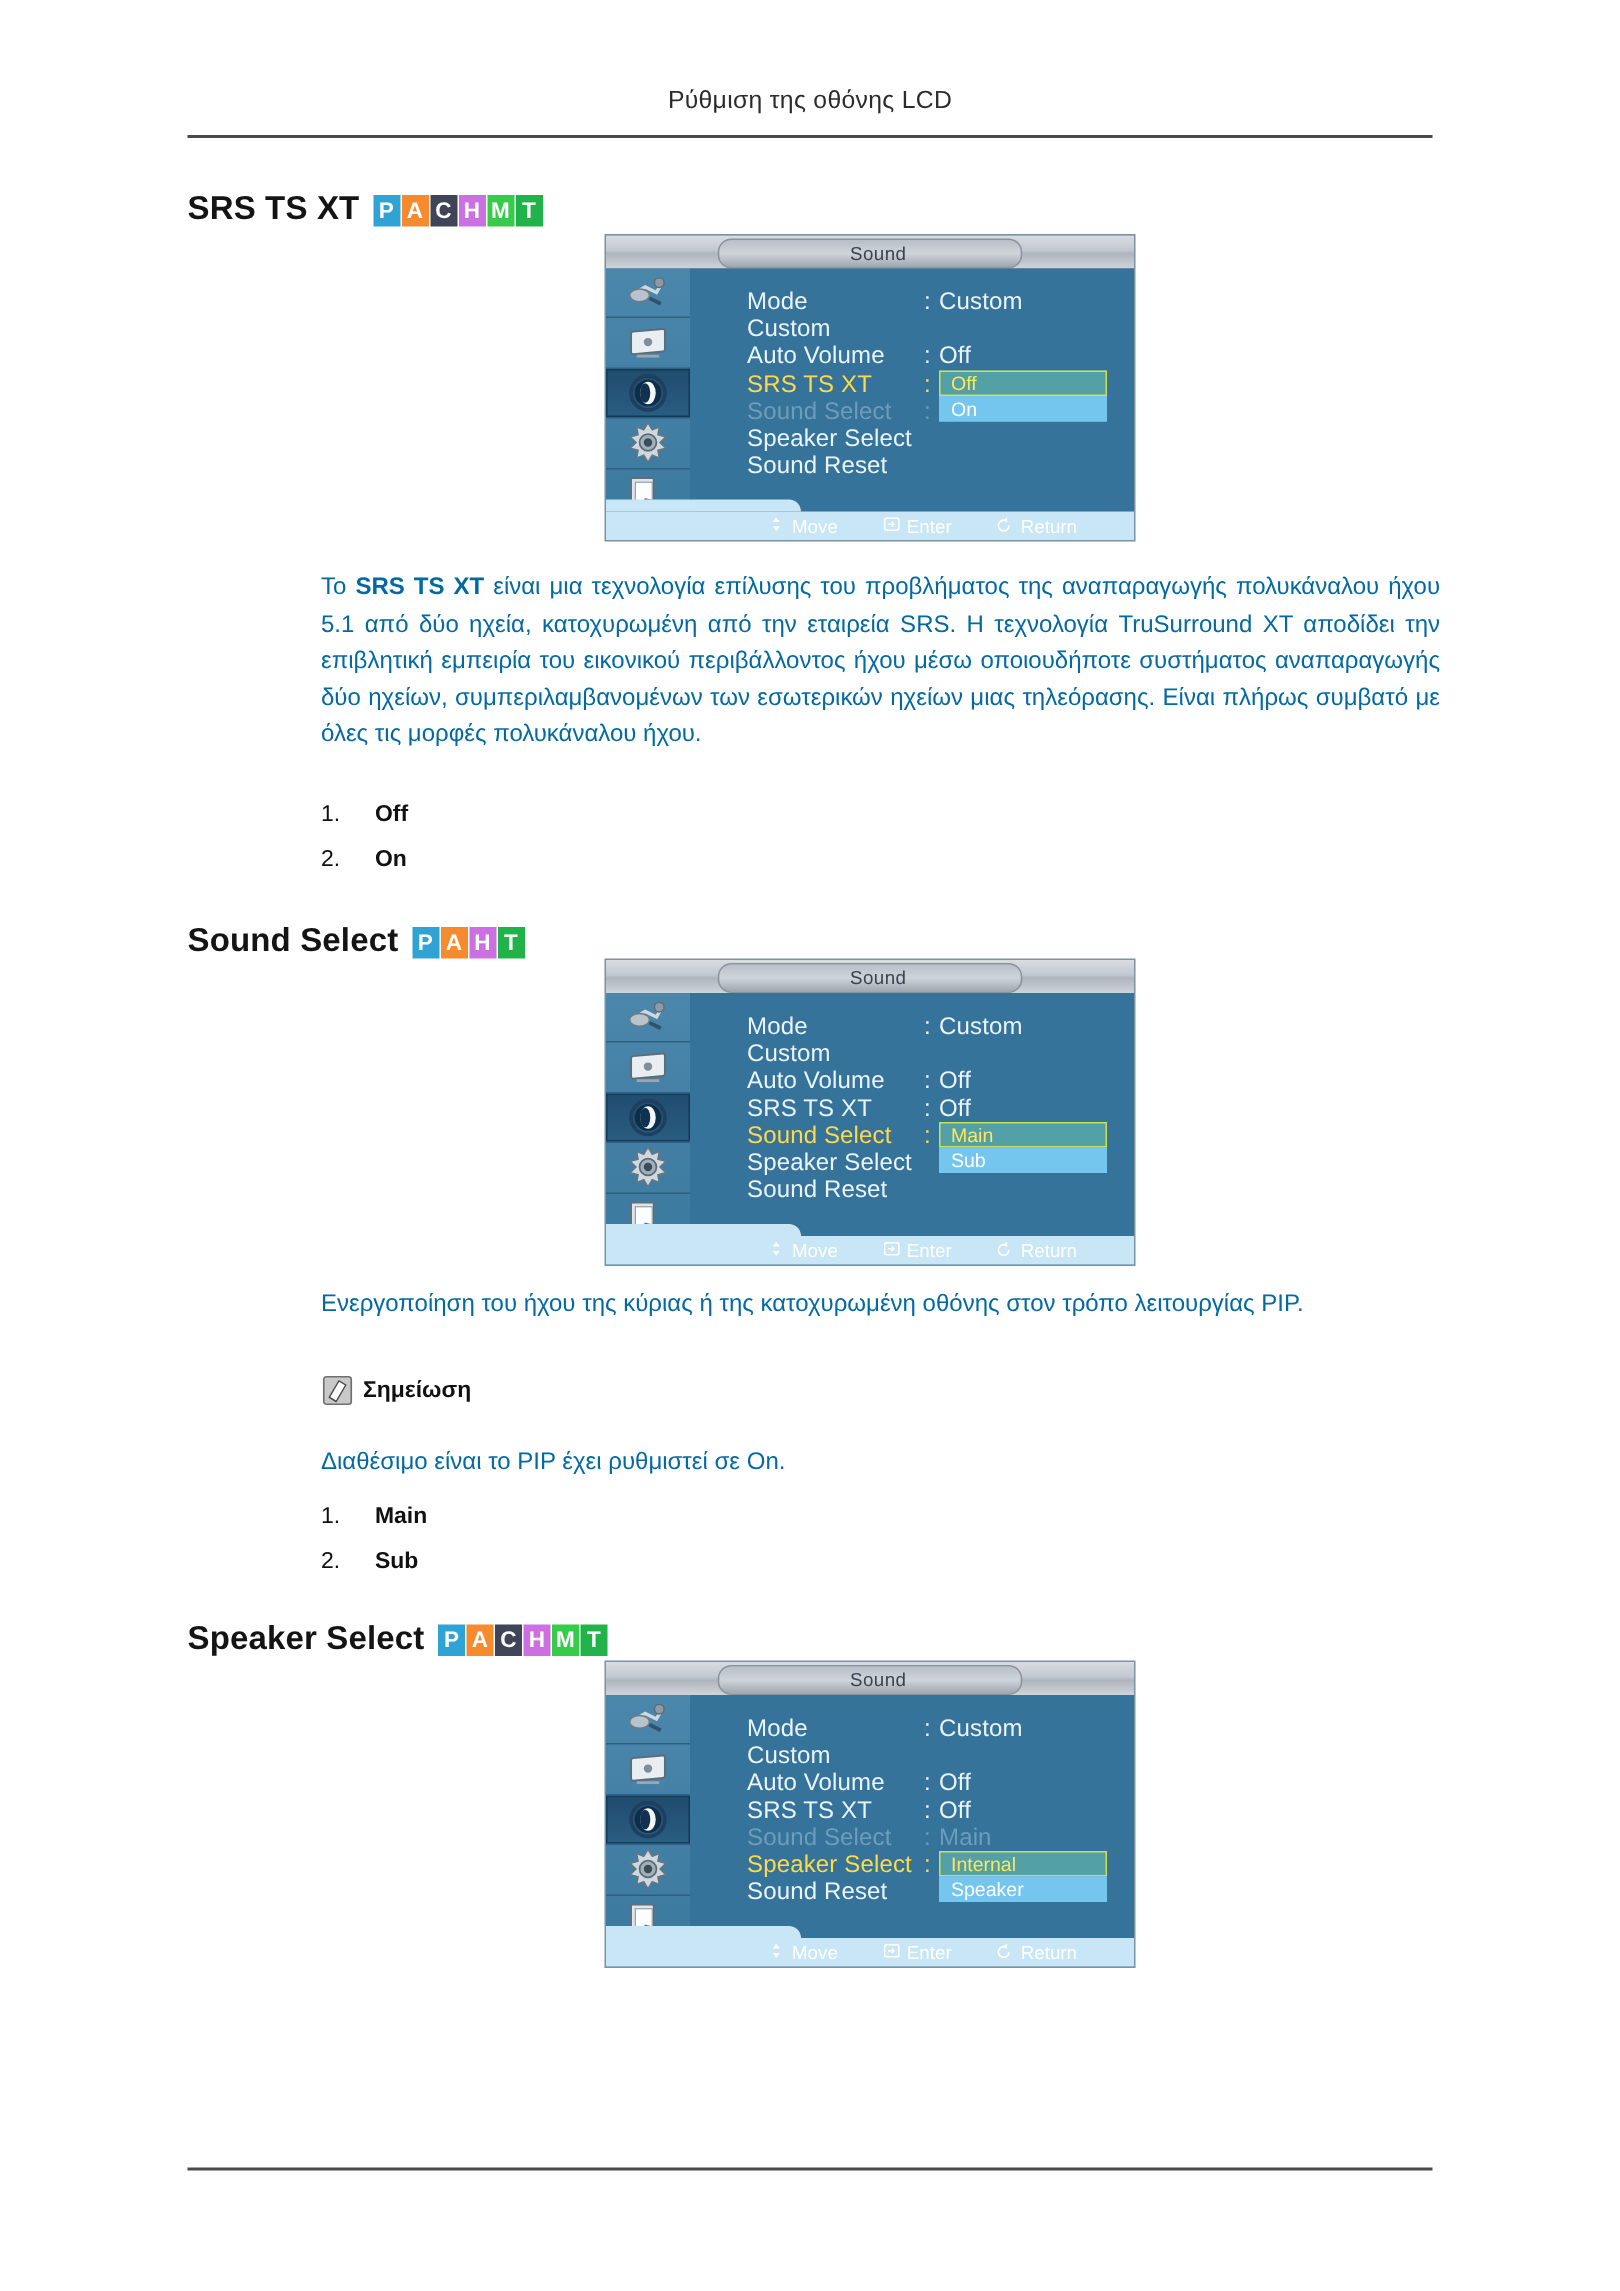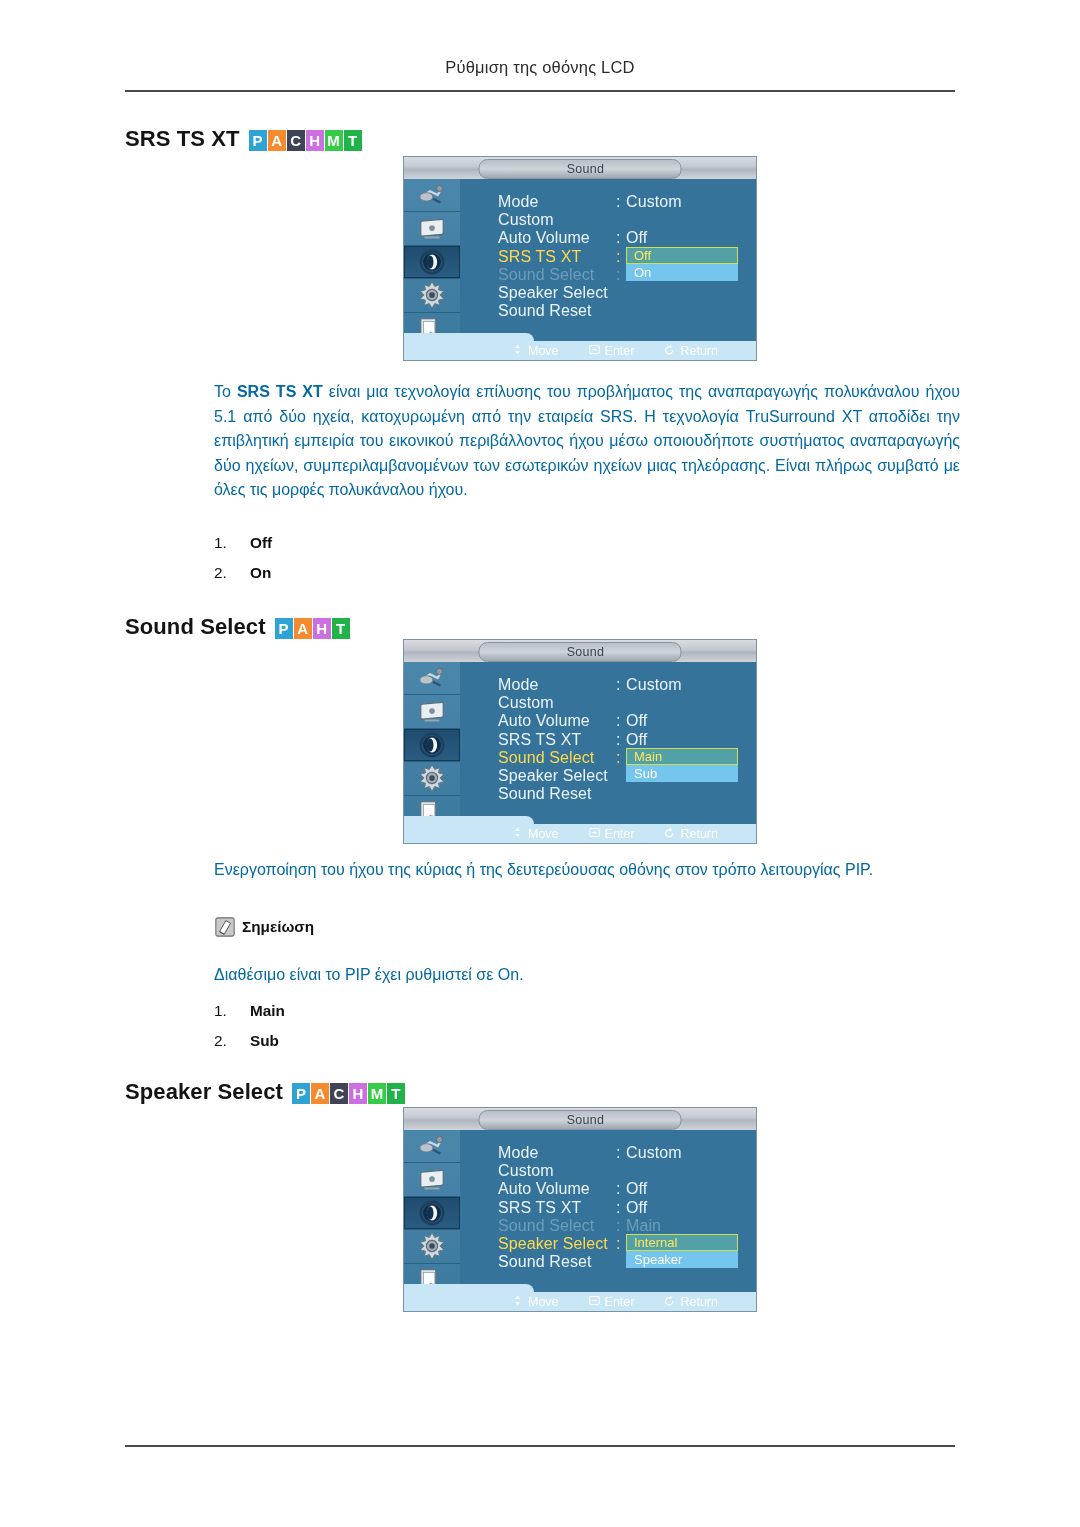--- a/index.html
+++ b/index.html
@@ -520,21 +520,21 @@
         <span class="fitem">
           <svg viewBox="0 0 14 14" width="11" height="11">
             <path d="M11 8 a4.5 4.5 0 1 1 -2-3.7" fill="none" stroke="#ffffff" stroke-width="1.4"></path>
             <path d="M9 1 L9.6 5 L5.7 4.2 Z" fill="#ffffff"></path>
           </svg>
           <span>Return</span>
         </span>
       </div>
     </div>
 
-  <div class="para" id="para-1" style="top:858px">Ενεργοποίηση του ήχου της κύριας ή της δευτερεύουσας οθόνης στον τρόπο λειτουργίας PIP.</div>
+  <div class="para" id="para-1" style="top:858px">Ενεργοποίηση του ήχου της κύριας ή της κατοχυρωμένη οθόνης στον τρόπο λειτουργίας PIP.</div>
 
   <div class="note-line" style="top:916px">
     <svg class="note-icon" viewBox="0 0 24 24">
       <rect x="2" y="2" width="20" height="20" rx="2" fill="#c9c9c9" stroke="#6f6f6f" stroke-width="1.2"></rect>
       <path d="M6 17 L13 5 L18 8 L11 20 Z" fill="#ffffff" stroke="#4a4a4a" stroke-width="1"></path>
       <path d="M6 17 L9 18.5 L11 20 Z" fill="#d0d0d0" stroke="#4a4a4a" stroke-width=".8"></path>
     </svg>
     <span>Σημείωση</span>
   </div>
 

